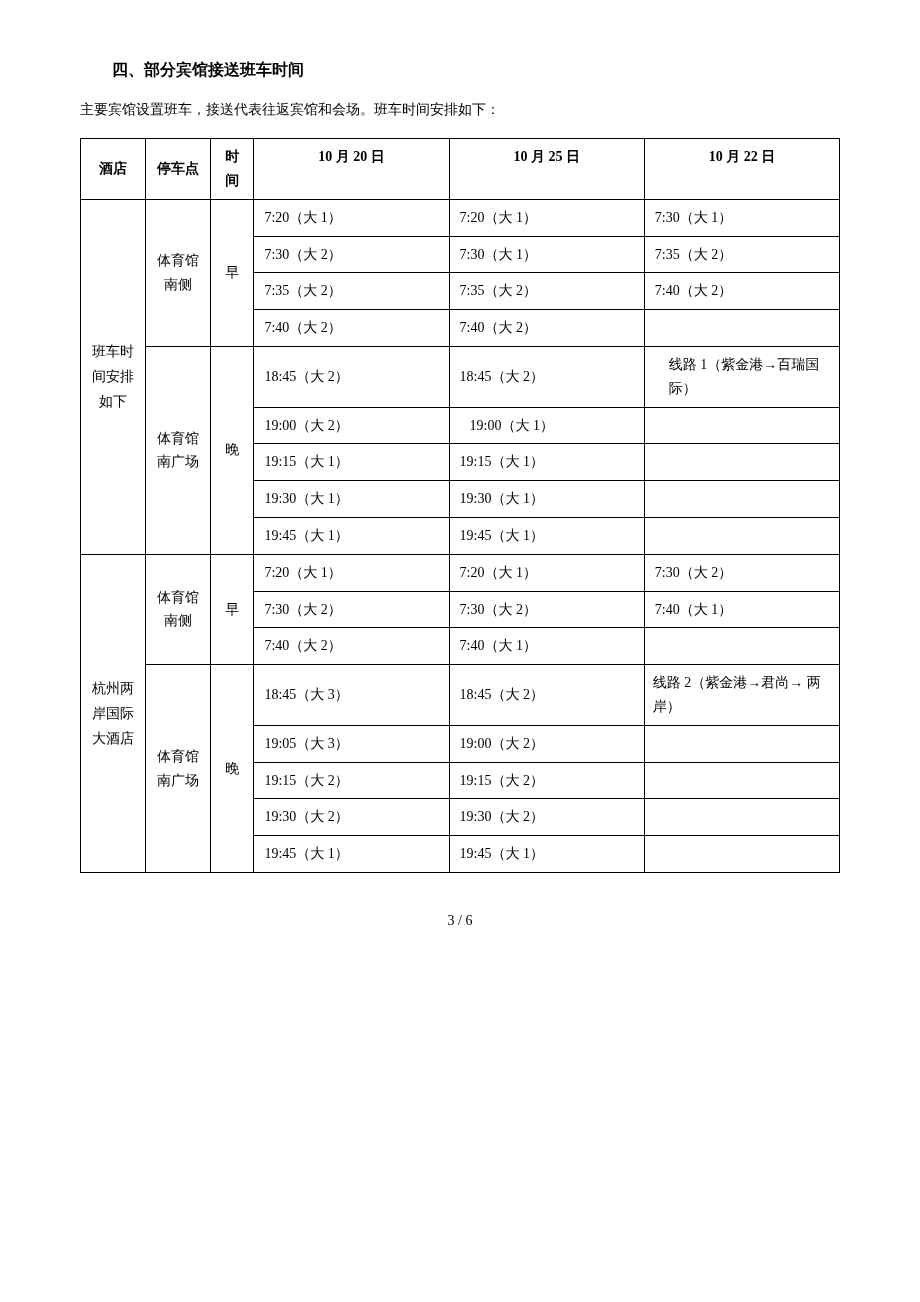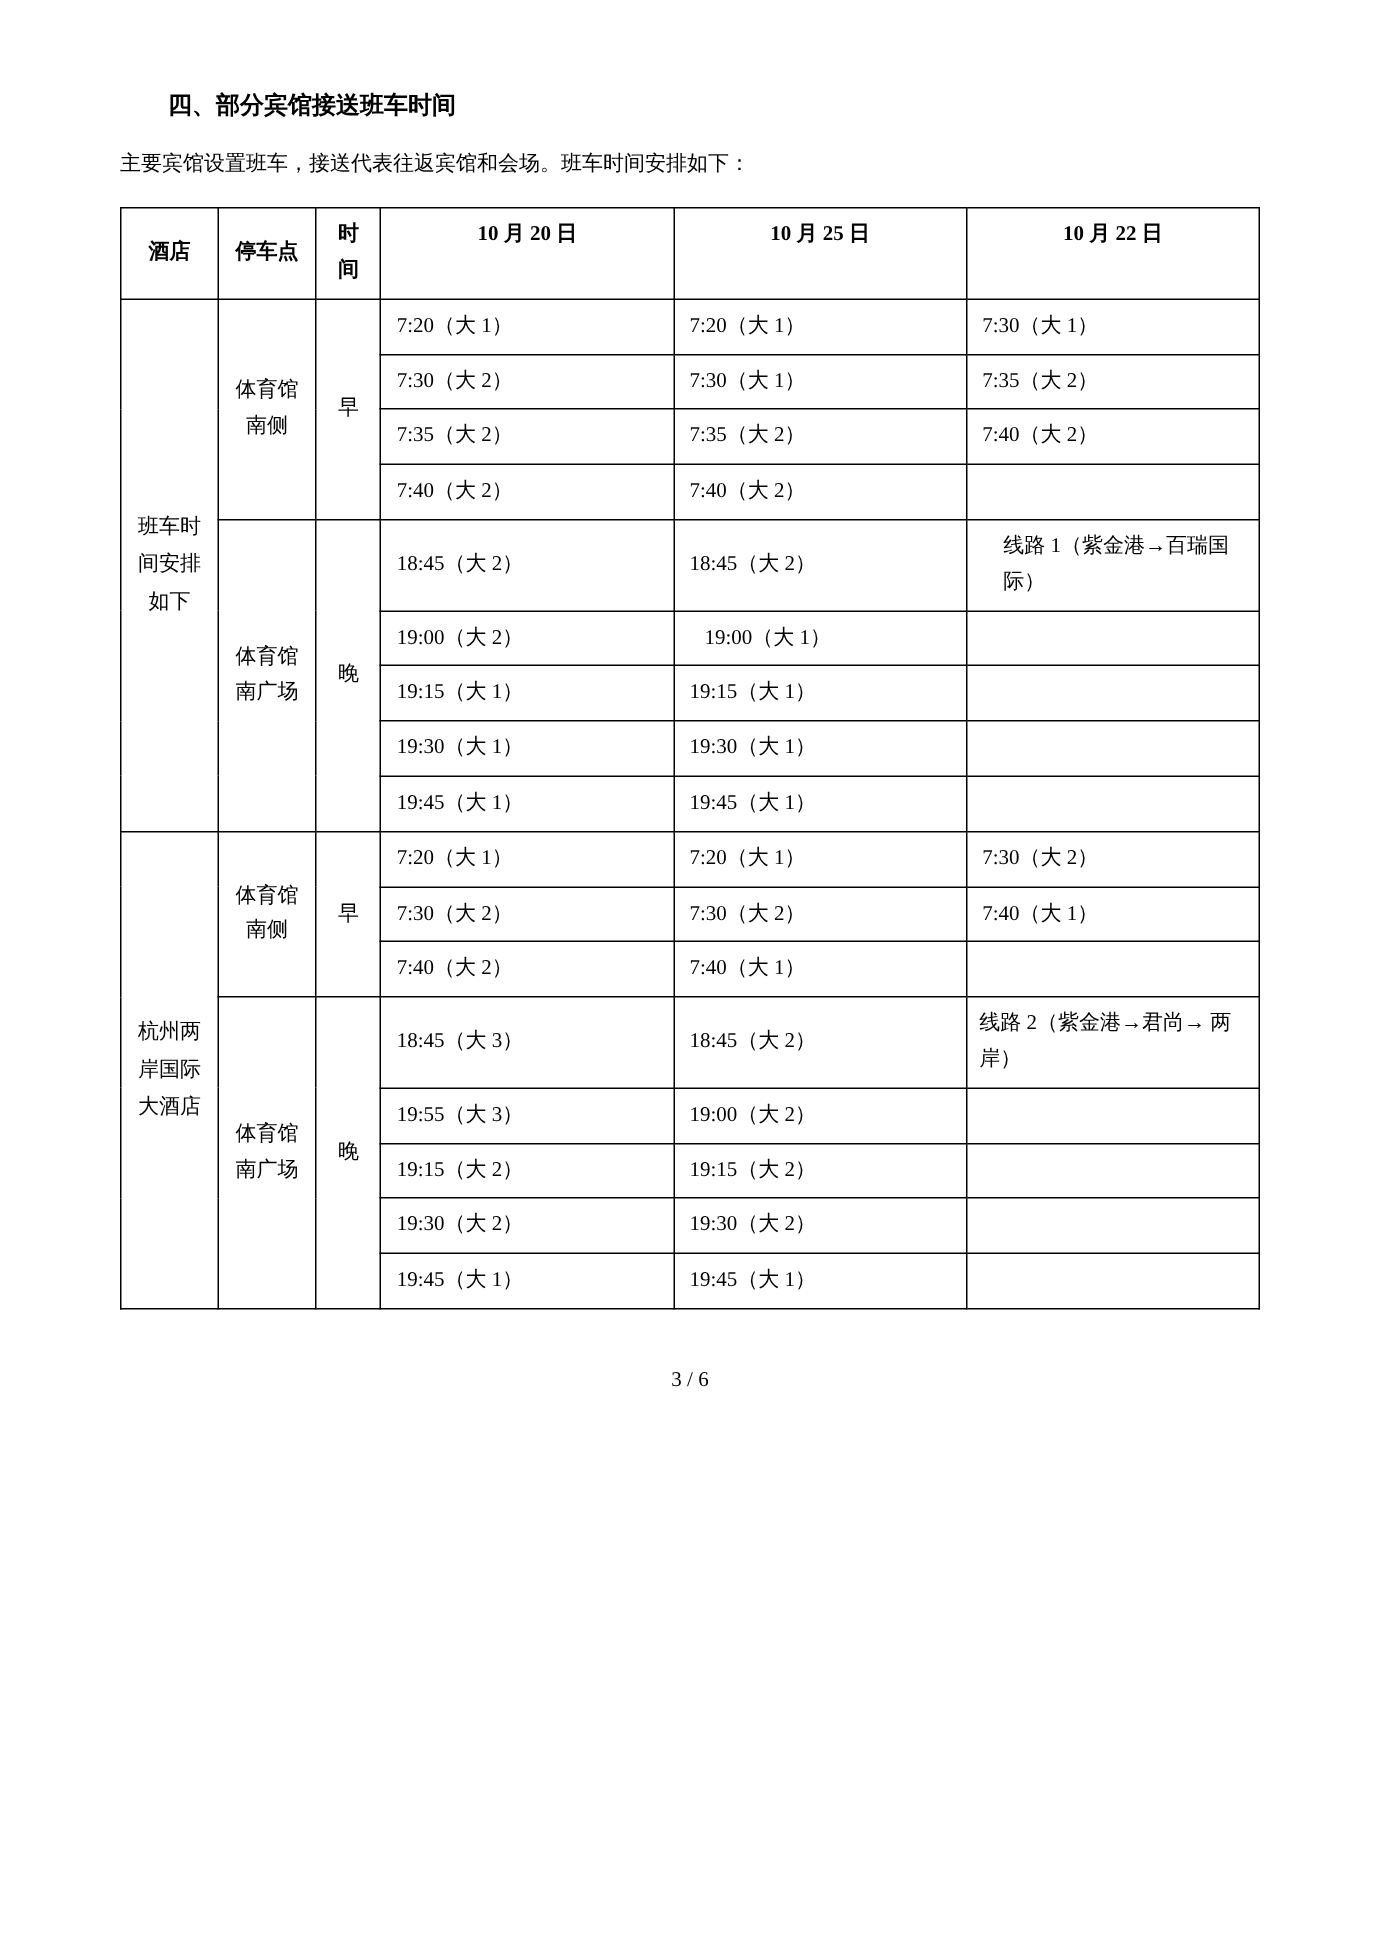--- a/index.html
+++ b/index.html
@@ -154,21 +154,21 @@
         <td style="text-align: left; padding-left: 10px;"></td>
       </tr>
       <tr>
         <td rowspan="5" style="vertical-align: middle;">体育馆南广场</td>
         <td rowspan="5" style="vertical-align: middle;">晚</td>
         <td style="text-align: left; padding-left: 10px;">18:45（大 3）</td>
         <td style="text-align: left; padding-left: 10px;">18:45（大 2）</td>
         <td style="text-align: left; ">线路 2（紫金港→君尚→ 两岸）</td>
       </tr>
       <tr>
-        <td style="text-align: left; padding-left: 10px;">19:55（大 3）</td>
+        <td style="text-align: left; padding-left: 10px;">19:05（大 3）</td>
         <td style="text-align: left; padding-left: 10px;">19:00（大 2）</td>
         <td style="text-align: left; padding-left: 10px;"></td>
       </tr>
       <tr>
         <td style="text-align: left; padding-left: 10px;">19:15（大 2）</td>
         <td style="text-align: left; padding-left: 10px;">19:15（大 2）</td>
         <td style="text-align: left; padding-left: 10px;"></td>
       </tr>
       <tr>
         <td style="text-align: left; padding-left: 10px;">19:30（大 2）</td>

